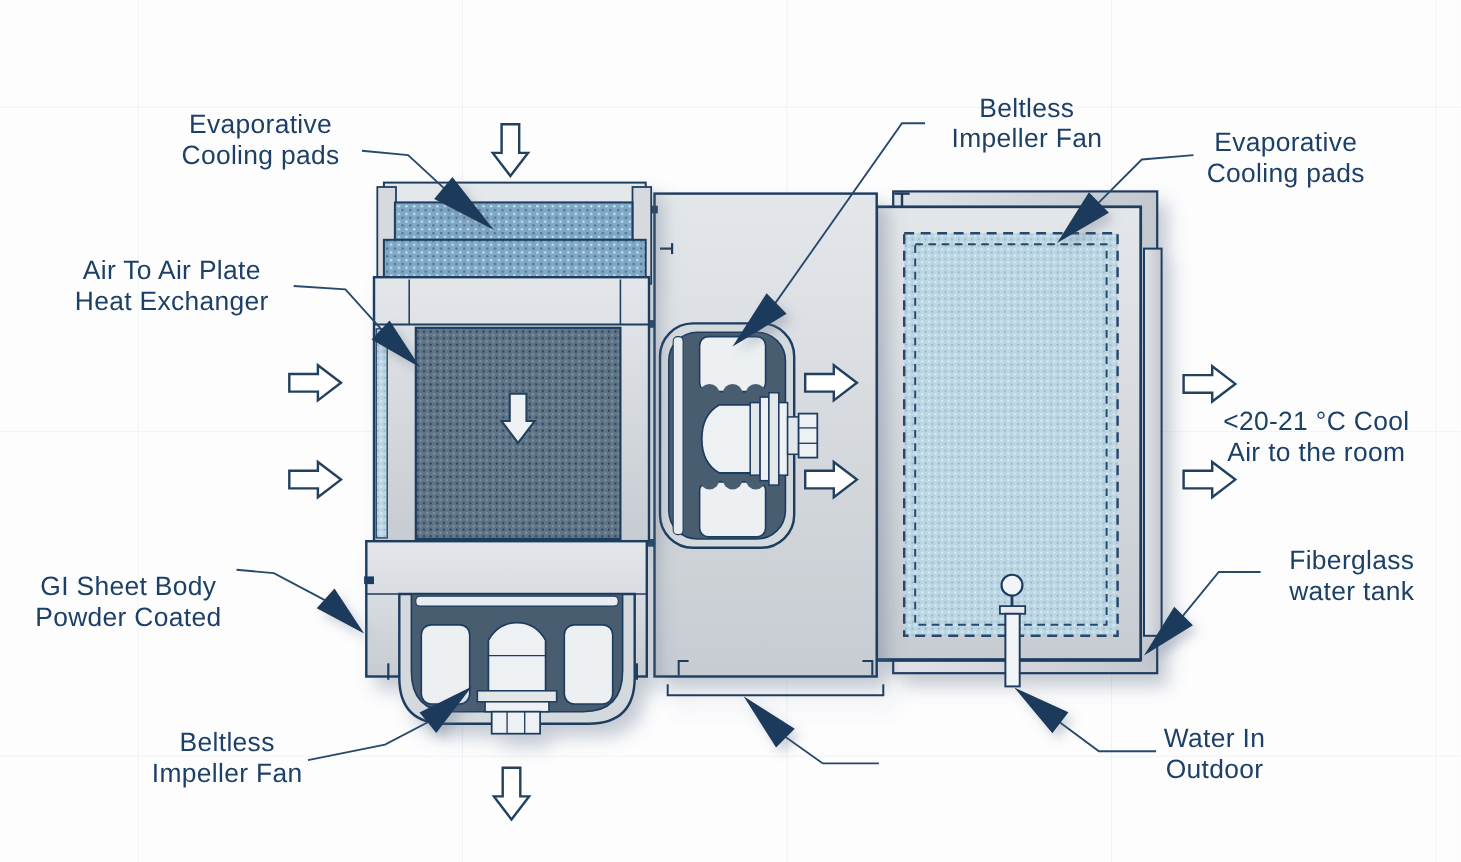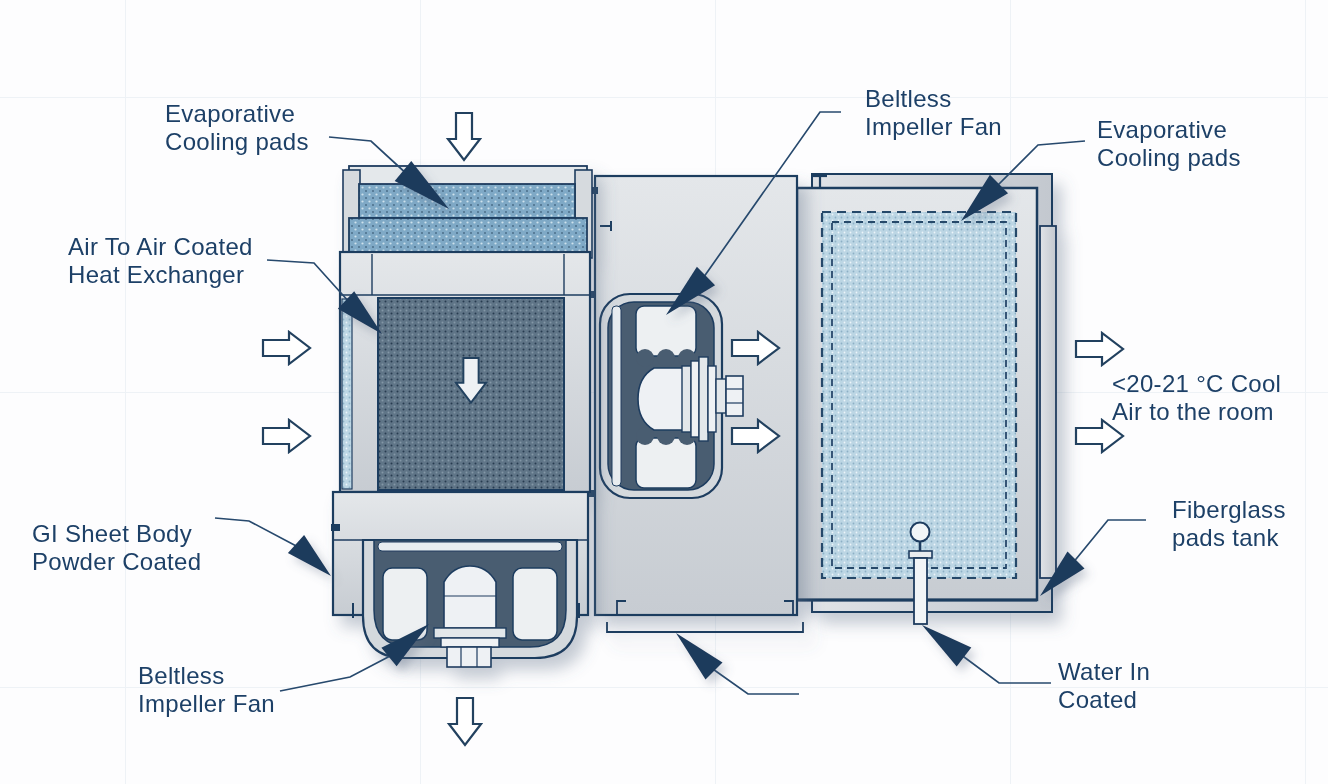--- a/index.html
+++ b/index.html
@@ -5,20 +5,21 @@
   html,body{margin:0;padding:0;background:#ffffff;}
   #canvas{
     position:relative;width:1328px;height:784px;overflow:hidden;
     background-color:#fdfdfe;
     background-image:
       linear-gradient(#eef2f6 1px, transparent 1px),
       linear-gradient(90deg,#eef2f6 1px, transparent 1px);
     background-size:295px 295px;
     background-position:125px 97px;
     font-family:"Liberation Sans", sans-serif;
+    text-align:center;
   }
   #diagram-svg{position:absolute;left:0;top:0;}
   .lbl{
     position:absolute;
     color:#1d4067;
     font-size:24px;
     line-height:28px;
     letter-spacing:0.3px;
     white-space:pre;
     user-select:none;
@@ -202,26 +203,26 @@
     <use href="#oarrow" transform="translate(465,698) rotate(90)"></use>
   </g>
 </svg>
 
 <div class="lbl" style="left:165px;top:100px">Evaporative
 Cooling pads</div>
 <div class="lbl" style="left:865px;top:85px">Beltless
 Impeller Fan</div>
 <div class="lbl" style="left:1097px;top:116px">Evaporative
 Cooling pads</div>
-<div class="lbl" style="left:68px;top:233px">Air To Air Coated
+<div class="lbl" style="left:68px;top:233px">Air To Air Plate
 Heat Exchanger</div>
 <div class="lbl" style="left:1112px;top:370px">&lt;20-21 °C Cool
 Air to the room</div>
 <div class="lbl" style="left:32px;top:520px">GI Sheet Body
 Powder Coated</div>
 <div class="lbl" style="left:138px;top:662px">Beltless
 Impeller Fan</div>
 <div class="lbl" style="left:1058px;top:658px">Water In
-Coated</div>
+Outdoor</div>
 <div class="lbl" style="left:1172px;top:496px">Fiberglass
-pads tank</div>
+water tank</div>
 
 </div>
 
 </body></html>

